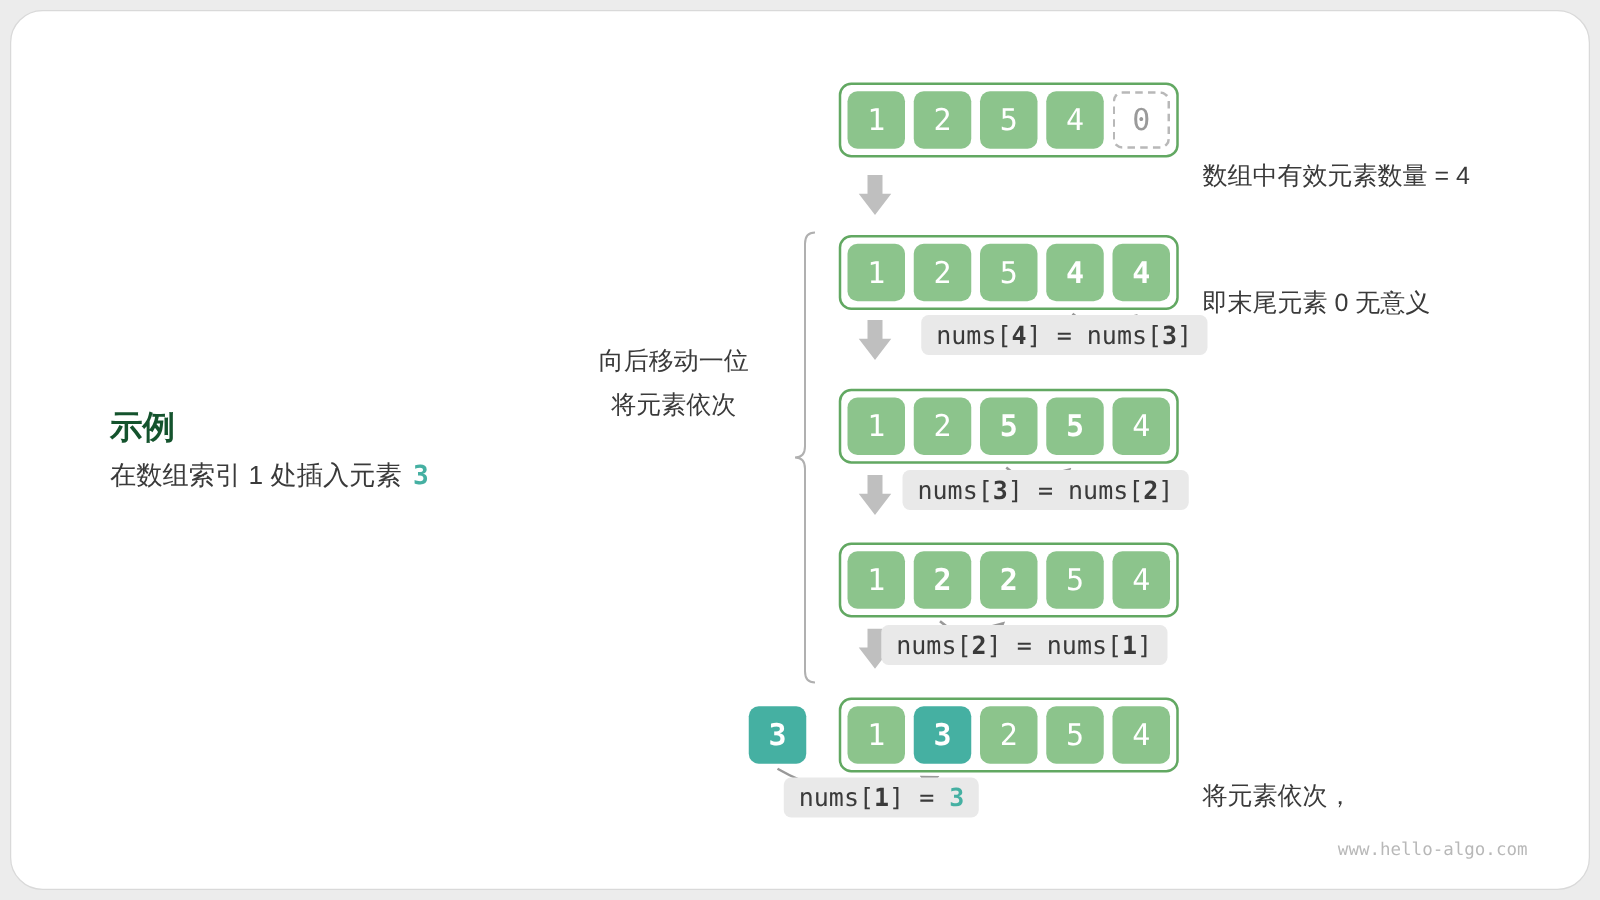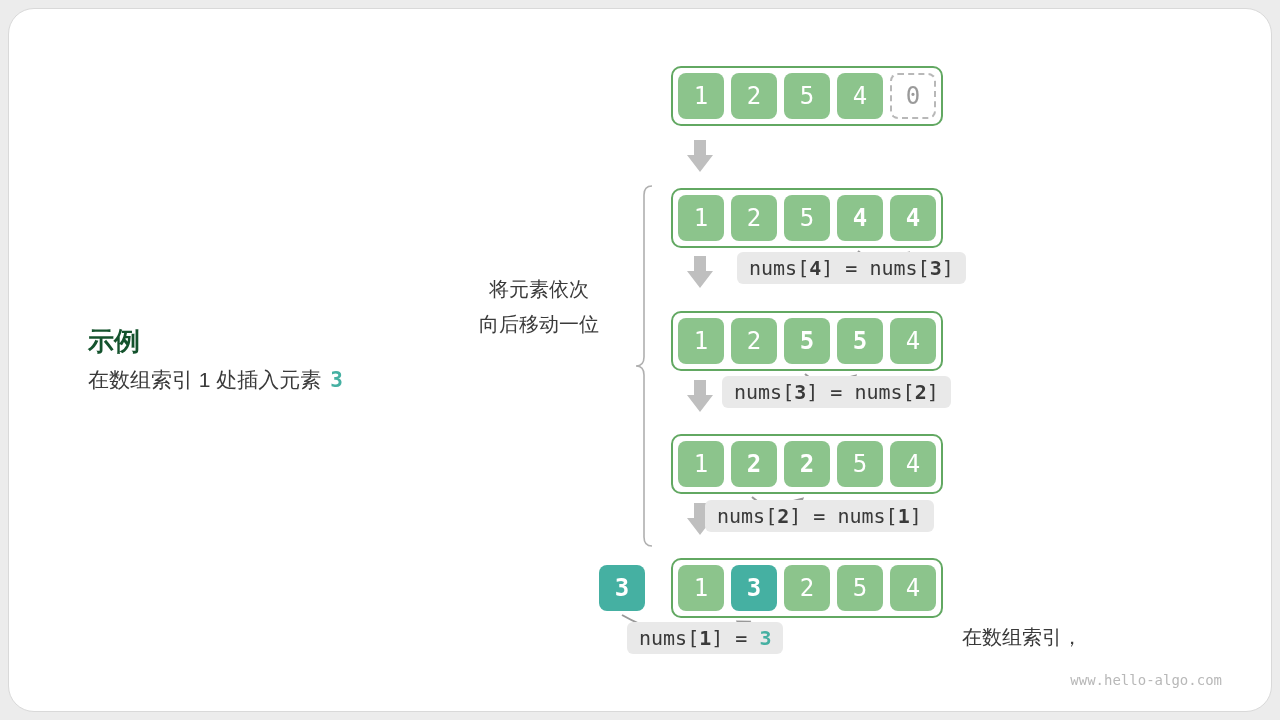--- a/index.html
+++ b/index.html
@@ -83,30 +83,34 @@
     <path d="M 805 374 Q 831 397 855 376" fill="none" stroke="#999999" stroke-width="2" marker-end="url(#arr)"></path>
     <path d="M 752 497 Q 778 520 802 499" fill="none" stroke="#999999" stroke-width="2" marker-end="url(#arr)"></path>
     <path d="M 622 615 Q 687 652 749 622" fill="none" stroke="#999999" stroke-width="2" marker-end="url(#arr)"></path>
     <path d="M 652 186 Q 644 186 644 195 L 644 357 Q 644 366 636 366 Q 644 366 644 375 L 644 537 Q 644 546 652 546" fill="none" stroke="#b0b0b0" stroke-width="1.6"></path>
   </svg>
 
   <div class="example-title">示例</div>
   <div class="example-desc"><span>在数组索引 1 处插入元素</span><span class="tv">3</span></div>
 
   <div class="shift-note">
+    <div>向后移动一位</div>
     <div>将元素依次</div>
-    <div>向后移动一位</div>
   </div>
 
   <div class="array" style="left:671px; top:66px;">
     <div class="cell">1</div>
     <div class="cell">2</div>
     <div class="cell">5</div>
     <div class="cell">4</div>
     <div class="cell dashed">0</div>
+  </div>
+  <div class="note" style="left:962px; top:56px;">
+    <div>数组中有效元素数量 = 4</div>
+    <div>即末尾元素 0 无意义</div>
   </div>
 
   <div class="array" style="left:671px; top:188px;">
     <div class="cell">1</div>
     <div class="cell">2</div>
     <div class="cell">5</div>
     <div class="cell bold">4</div>
     <div class="cell bold">4</div>
   </div>
   <div class="op" style="left:737px; top:252px;"><span>nums[</span><b>4</b><span>] = nums[</span><b>3</b><span>]</span></div>
@@ -132,18 +136,18 @@
   <div class="standalone" style="left:599px; top:565px;">3</div>
   <div class="array" style="left:671px; top:558px;">
     <div class="cell">1</div>
     <div class="cell teal">3</div>
     <div class="cell">2</div>
     <div class="cell">5</div>
     <div class="cell">4</div>
   </div>
   <div class="op" style="left:627px; top:622px;"><span>nums[</span><b>1</b><span>] = </span><span class="tv">3</span></div>
   <div class="note" style="left:962px; top:552px;">
-    <div>在数组索引，</div>
+    <div>将元素依次，</div>
     
   </div>
 
   <div class="watermark">www.hello-algo.com</div>
 </div>
 
 </body></html>

